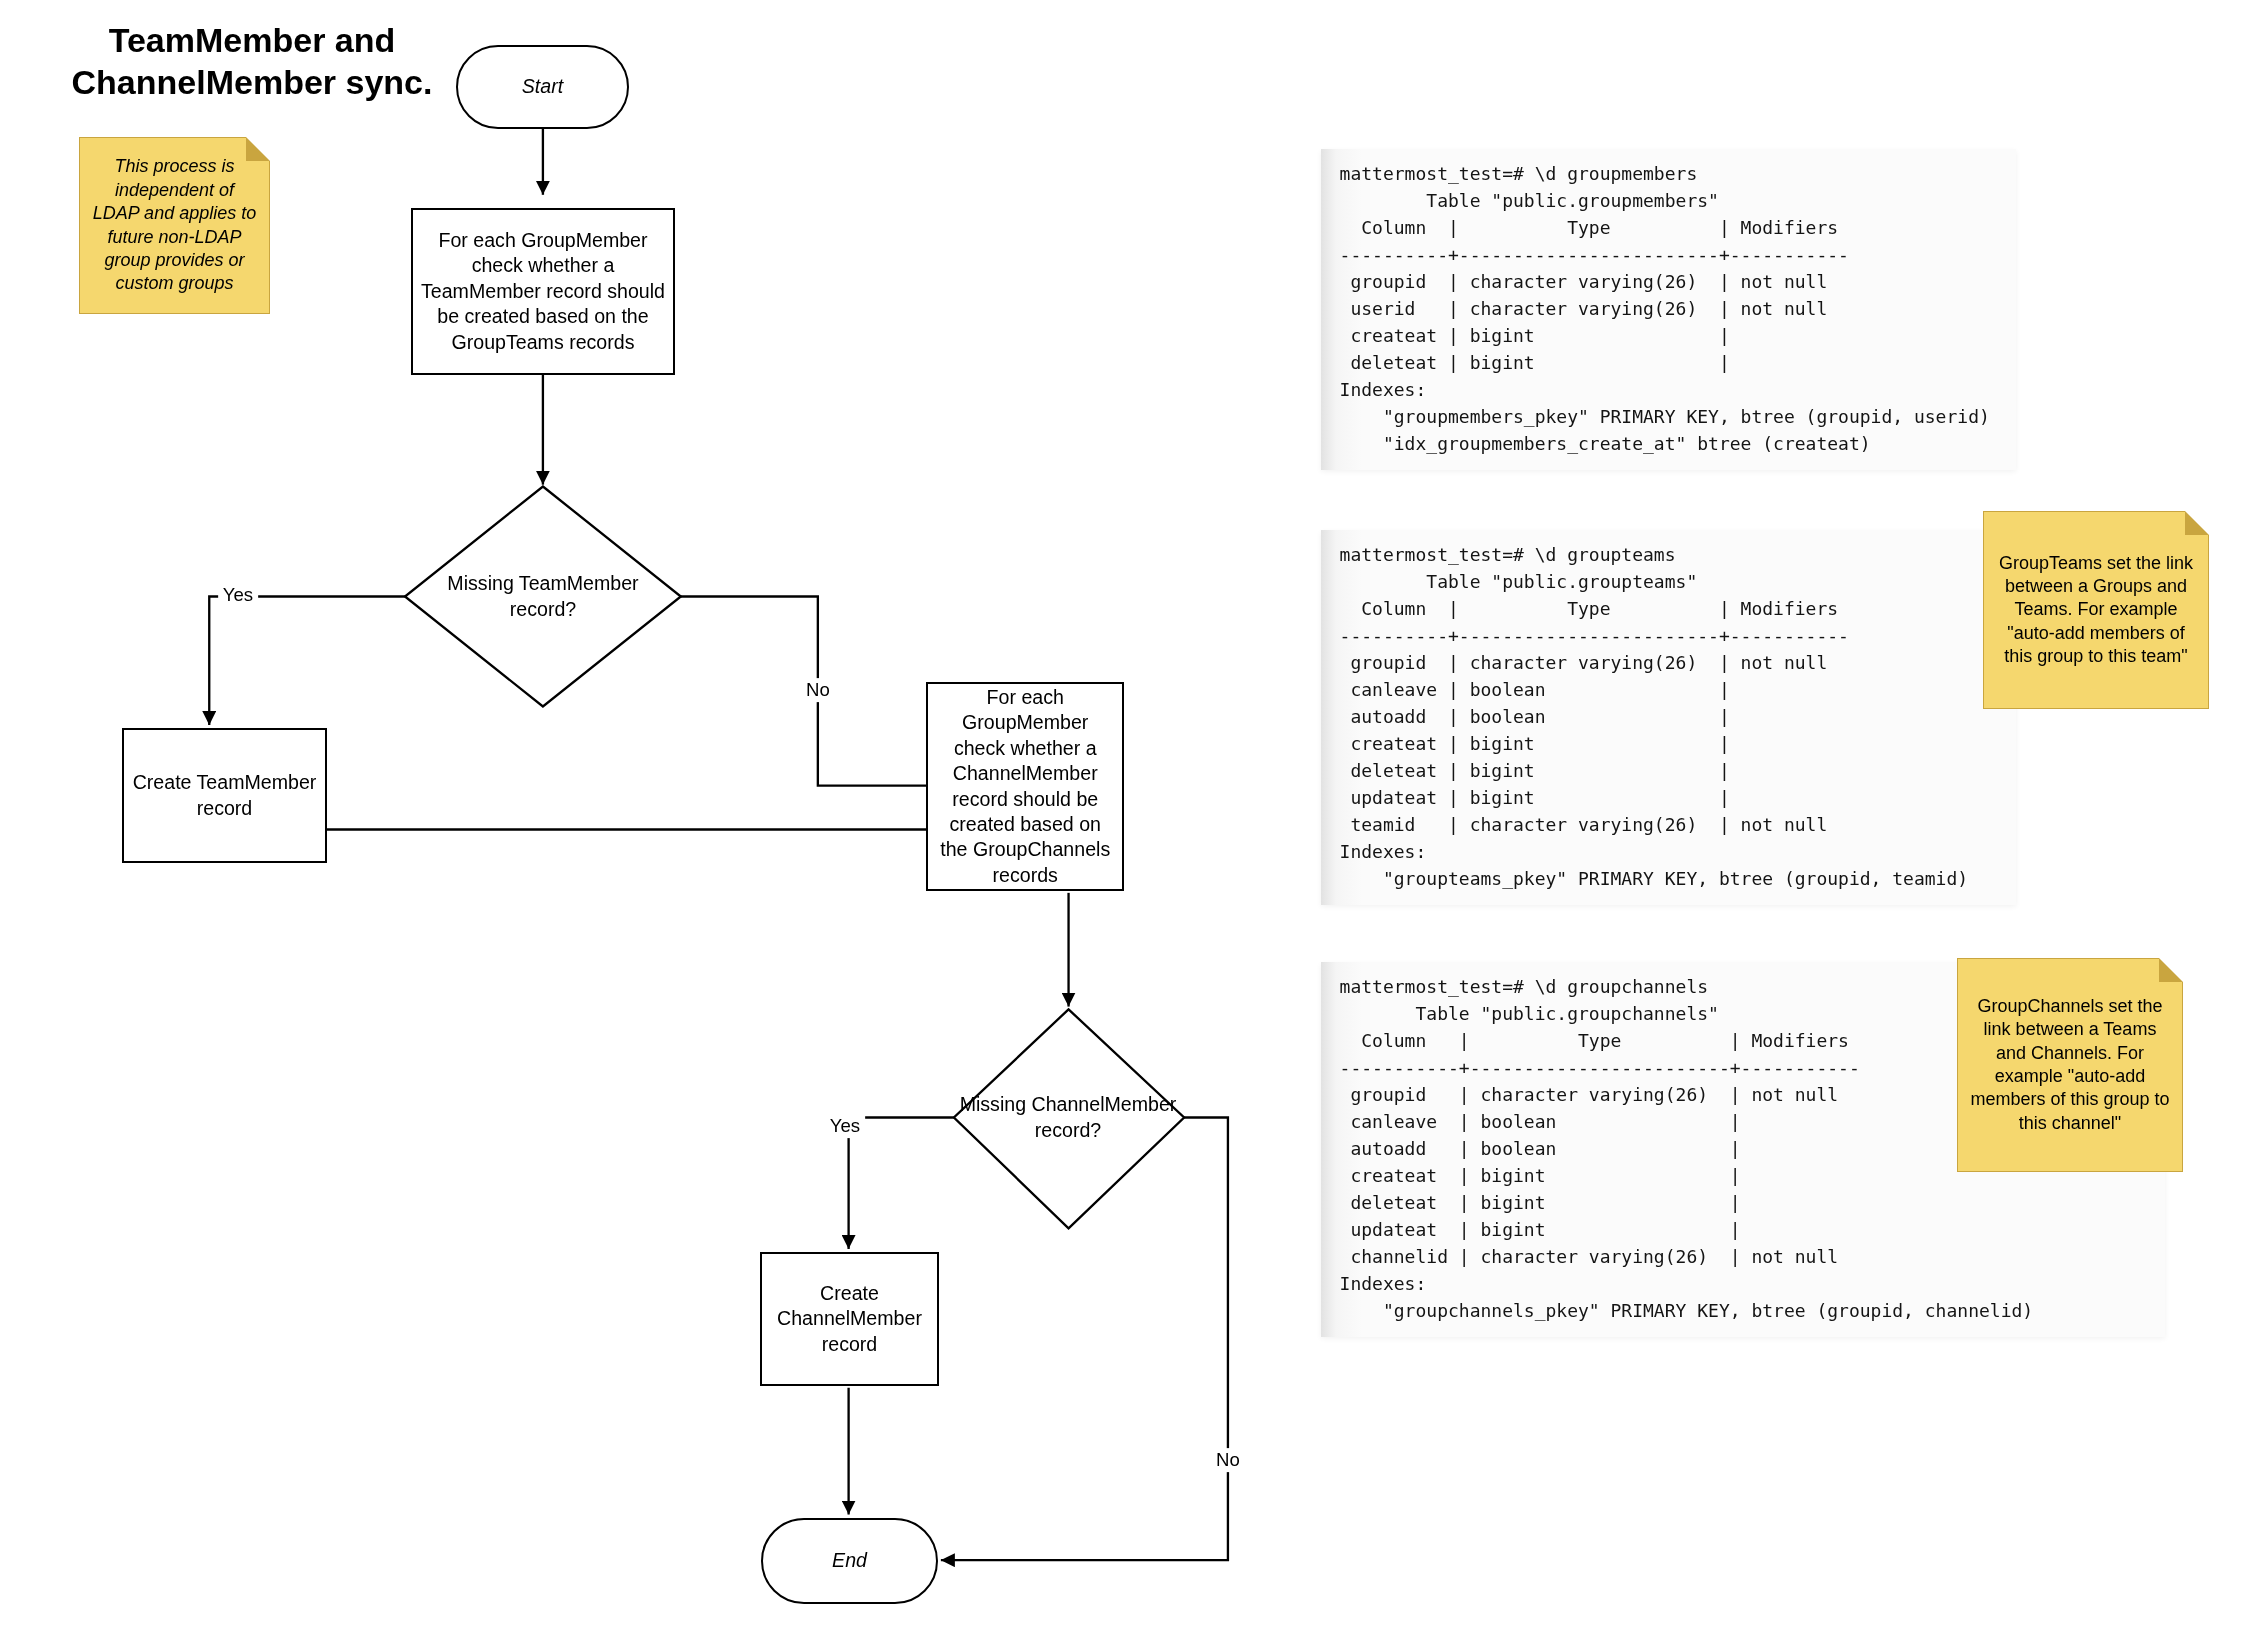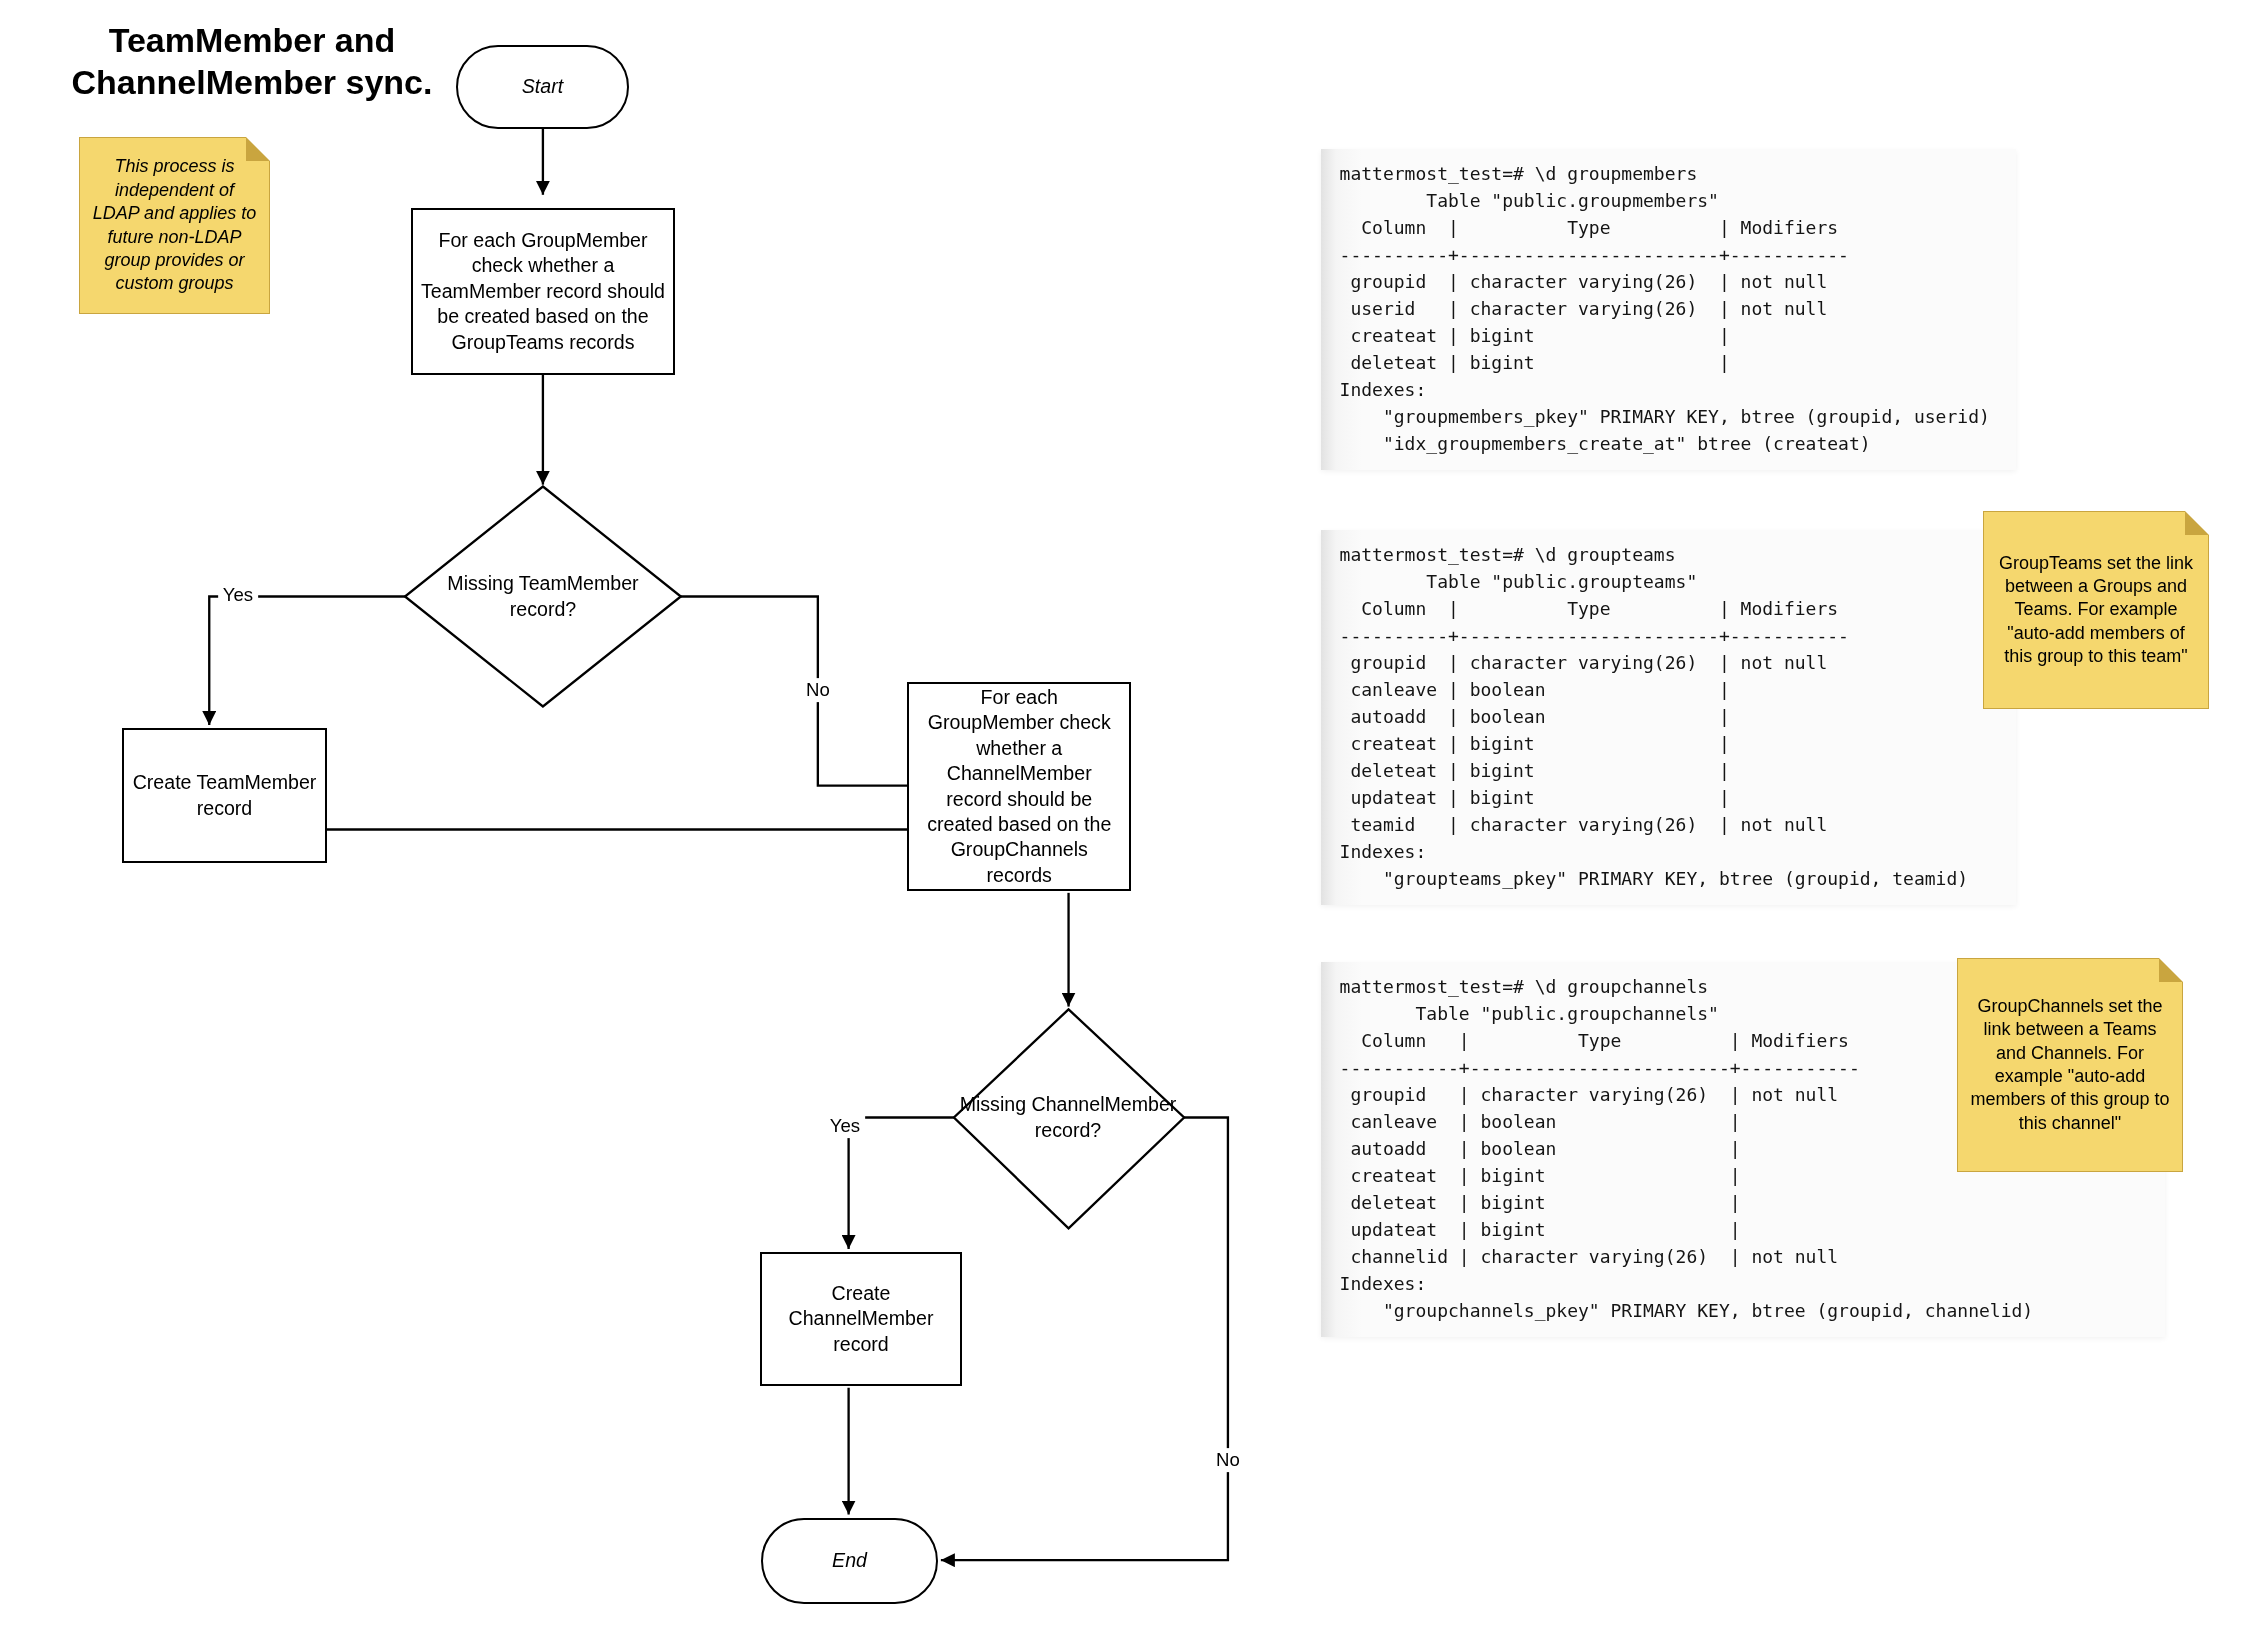--- a/index.html
+++ b/index.html
@@ -86,25 +86,25 @@
   <div class="page-title">TeamMember and ChannelMember sync.</div>
 
   <div class="node terminator" style="left:456px; top:45px; width:173px; height:84px;">Start</div>
 
   <div class="node" style="left:411px; top:208px; width:264px; height:167px;">For each GroupMember check whether a TeamMember record should be created based on the GroupTeams records</div>
 
   <div class="diamond-label" style="left:431px; top:522px; width:224px; height:149px;">Missing TeamMember record?</div>
 
   <div class="node" style="left:122px; top:728px; width:205px; height:135px;">Create TeamMember record</div>
 
-  <div class="node" style="left:907px; top:682px; width:224px; height:209px;padding-left:8px;">For each GroupMember check whether a ChannelMember record should be created based on the GroupChannels records</div>
+  <div class="node" style="left:926px; top:682px; width:198px; height:209px;padding-left:8px;">For each GroupMember check whether a ChannelMember record should be created based on the GroupChannels records</div>
 
   <div class="diamond-label" style="left:956px; top:1043px; width:224px; height:149px;">Missing ChannelMember record?</div>
 
-  <div class="node" style="left:760px; top:1252px; width:202px; height:134px;">Create ChannelMember record</div>
+  <div class="node" style="left:760px; top:1252px; width:179px; height:134px;">Create ChannelMember record</div>
 
   <div class="node terminator" style="left:761px; top:1518px; width:177px; height:86px;">End</div>
 
   <span class="edge-label" style="left:238px; top:595px;">Yes</span>
   <span class="edge-label" style="left:818px; top:690px;">No</span>
   <span class="edge-label" style="left:845px; top:1126px;">Yes</span>
   <span class="edge-label" style="left:1228px; top:1460px;">No</span>
 
   <div class="note" style="left:79px; top:137px; width:191px; height:177px;font-style:italic;">This process is independent of LDAP and applies to future non-LDAP group provides or custom groups</div>
   <div class="note" style="left:1983px; top:511px; width:226px; height:198px;">GroupTeams set the link between a Groups and Teams. For example "auto-add members of this group to this team"</div>

